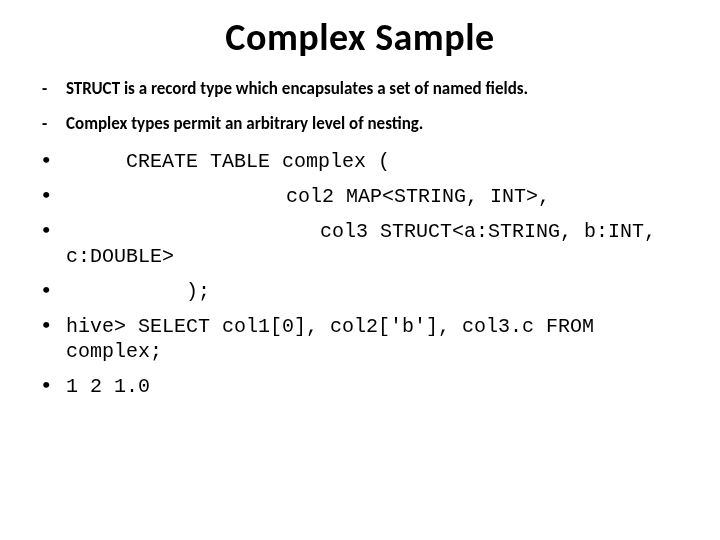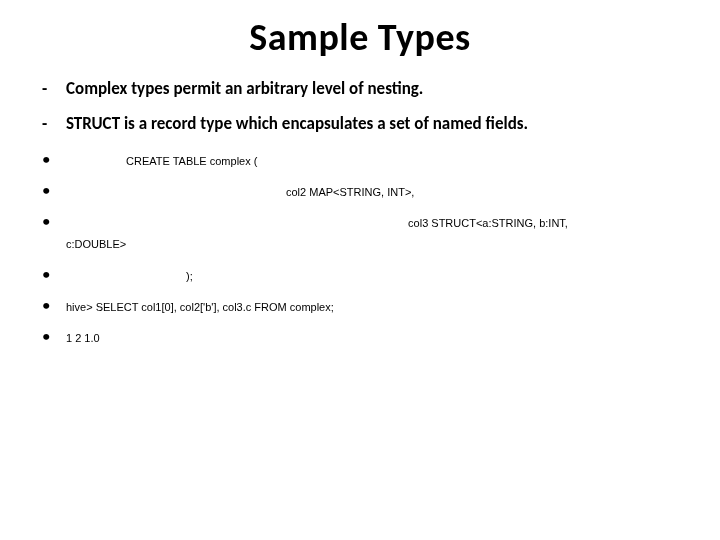--- a/index.html
+++ b/index.html
@@ -50,37 +50,37 @@
   ul.top > li.disc::before {
     content: "•";
     font-size: 17px;
   }
   ul.top > li.dash::before {
     content: "-";
     font-size: 17px;
     font-weight: 700;
   }
   .mono {
-    font-family: Liberation Sans, sans-serif;
-    font-size: 11px;
+    font-family: Liberation Mono, monospace;
+    font-size: 20px;
   }
   .ind1 { padding-left: 60px; display: inline-block; }
   .ind2 { padding-left: 220px; display: inline-block; }
   .ind3 { padding-left: 120px; display: inline-block; }
   .wrapblock { display: block; text-align: center; }
 </style>
 </head>
 <body>
 
 <div class="slide">
-  <h1 class="title">Sample Types</h1>
+  <h1 class="title">Complex Sample</h1>
 
   <ul class="top">
+    <li class="dash bold">STRUCT is a record type which encapsulates a set of named fields.</li>
     <li class="dash bold">Complex types permit an arbitrary level of nesting.</li>
-    <li class="dash bold">STRUCT is a record type which encapsulates a set of named fields.</li>
 
     <li class="disc tight">
       <span class="mono ind1">CREATE TABLE complex (</span>
     </li>
     <li class="disc tight">
       <span class="mono ind2">col2 MAP&lt;STRING, INT&gt;,</span>
     </li>
     <li class="disc tight">
       <span class="wrapblock">
         <span class="mono ind2">col3 STRUCT&lt;a:STRING, b:INT,</span>

